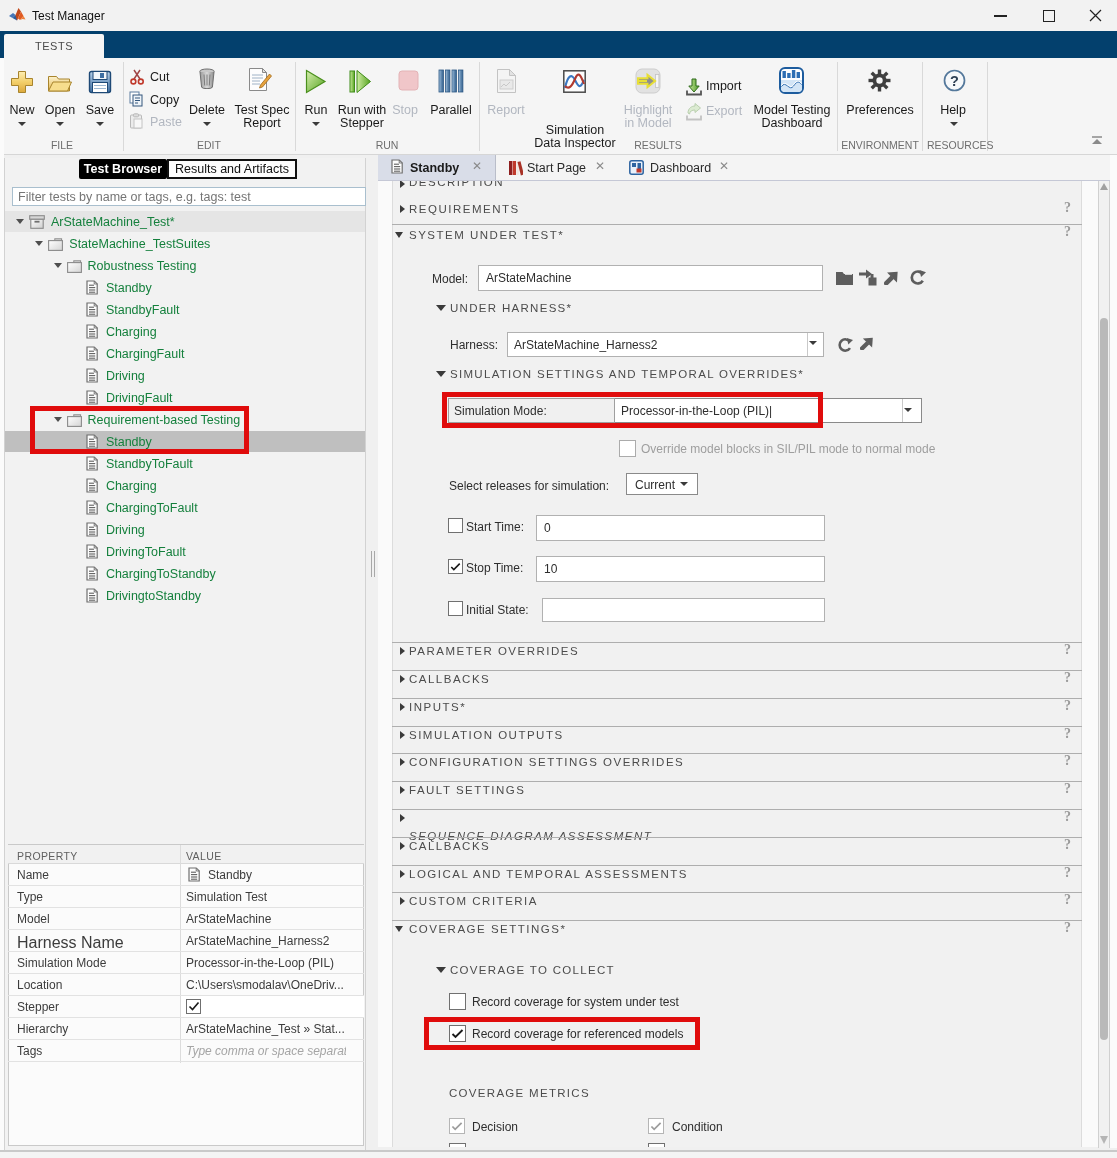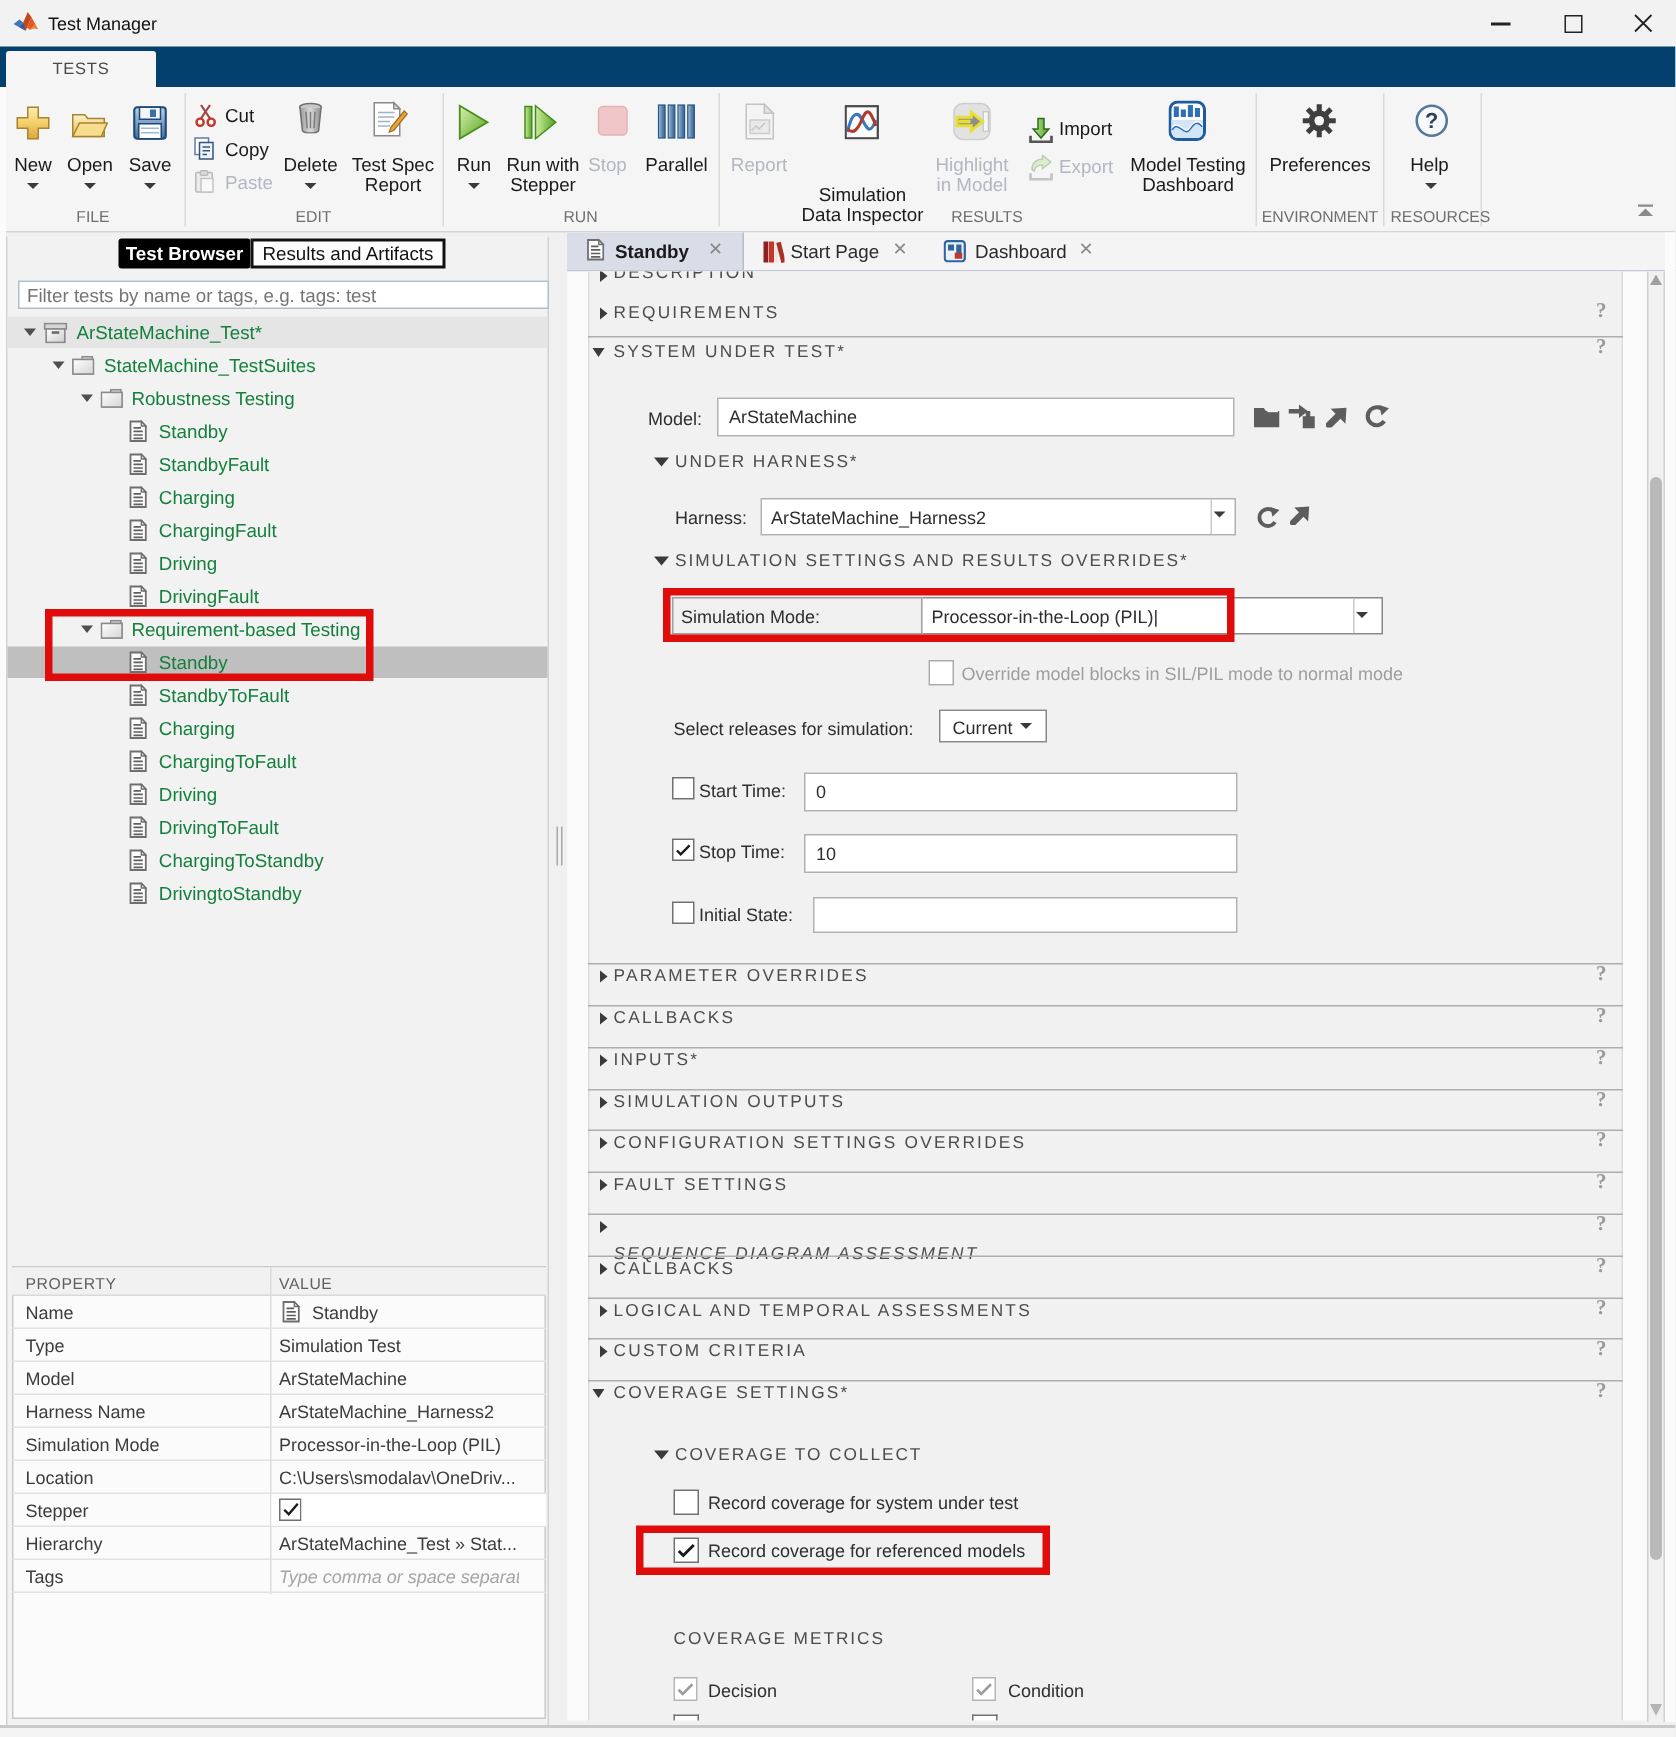--- a/index.html
+++ b/index.html
@@ -447,21 +447,21 @@
 <line x1="3" y1="12.2" x2="9.2" y2="12.2" stroke="#5f5f5f" stroke-width="1.1"></line>
     </svg></div>
 <div class="a " style="left:208px;top:868px;font-size:12px;color:#3c3c3c;">Standby</div>
 <div class="a " style="left:8px;top:907px;width:356px;height:1px;background:#e2e2e2;"></div>
 <div class="a " style="left:17px;top:890px;font-size:12px;color:#3c3c3c;white-space:nowrap;">Type</div>
 <div class="a " style="left:186px;top:890px;font-size:12px;color:#3c3c3c;white-space:nowrap;">Simulation Test</div>
 <div class="a " style="left:8px;top:929px;width:356px;height:1px;background:#e2e2e2;"></div>
 <div class="a " style="left:17px;top:912px;font-size:12px;color:#3c3c3c;white-space:nowrap;">Model</div>
 <div class="a " style="left:186px;top:912px;font-size:12px;color:#3c3c3c;white-space:nowrap;">ArStateMachine</div>
 <div class="a " style="left:8px;top:951px;width:356px;height:1px;background:#e2e2e2;"></div>
-<div class="a " style="left:17px;top:934px;font-size:12px;color:#3c3c3c;white-space:nowrap;">Harness Name</div>
+<div class="a " style="left:17px;top:934px;font-size:16px;color:#3c3c3c;white-space:nowrap;">Harness Name</div>
 <div class="a " style="left:186px;top:934px;font-size:12px;color:#3c3c3c;white-space:nowrap;">ArStateMachine_Harness2</div>
 <div class="a " style="left:8px;top:973px;width:356px;height:1px;background:#e2e2e2;"></div>
 <div class="a " style="left:17px;top:956px;font-size:12px;color:#3c3c3c;white-space:nowrap;">Simulation Mode</div>
 <div class="a " style="left:186px;top:956px;font-size:12px;color:#3c3c3c;white-space:nowrap;">Processor-in-the-Loop (PIL)</div>
 <div class="a " style="left:8px;top:995px;width:356px;height:1px;background:#e2e2e2;"></div>
 <div class="a " style="left:17px;top:978px;font-size:12px;color:#3c3c3c;white-space:nowrap;">Location</div>
 <div class="a " style="left:186px;top:978px;font-size:12px;color:#3c3c3c;white-space:nowrap;">C:\Users\smodalav\OneDriv...</div>
 <div class="a " style="left:8px;top:1017px;width:356px;height:1px;background:#e2e2e2;"></div>
 <div class="a " style="left:17px;top:1000px;font-size:12px;color:#3c3c3c;white-space:nowrap;">Stepper</div>
 <div class="a " style="left:181px;top:996px;width:183px;height:21px;background:#fff;"></div>
@@ -550,21 +550,21 @@
 <path d="M13.8 11.8 A 6.0 6.0 0 1 1 13.8 5.2" stroke="#5d5d5d" stroke-width="2.7" fill="none"></path>
 <path d="M10.5 1.0 L17.0 3.2 L12.0 8.0 z" fill="#5d5d5d"></path>
   </svg>
 <svg class="a" style="left:860px;top:336px" width="15" height="14" viewBox="0 0 16 15">
 <g transform="rotate(-45 8 7.5)">
       <rect x="-2.5" y="5.2" width="11" height="4.6" fill="#5d5d5d"></rect>
 <path d="M8 0.5 L16 7.5 L8 14.5 z" fill="#5d5d5d"></path>
     </g>
   </svg>
 <div class="a" style="left:436px;top:371px;width:0;height:0;border-left:5px solid transparent;border-right:5px solid transparent;border-top:6px solid #3a3a3a;"></div>
-<div class="a hdrsub" style="left:450px;top:368px;">SIMULATION SETTINGS AND RESULTS OVERRIDES*</div>
+<div class="a hdrsub" style="left:450px;top:368px;">SIMULATION SETTINGS AND TEMPORAL OVERRIDES*</div>
 <div class="a " style="left:448px;top:398px;width:474px;height:25px;background:#fff;border:1px solid #8a8a8a;"></div>
 <div class="a " style="left:448px;top:398px;width:167px;height:25px;background:#f0f0f0;border:1px solid #9f9f9f;"></div>
 <div class="a body12" style="left:454px;top:404px;">Simulation Mode:</div>
 <div class="a body12" style="left:621px;top:404px;">Processor-in-the-Loop (PIL)|</div>
 <div class="a " style="left:902px;top:399px;width:1px;height:23px;background:#c9c9c9;"></div>
 <div class="a" style="left:904px;top:408px;width:0;height:0;border-left:4px solid transparent;border-right:4px solid transparent;border-top:4px solid #3a3a3a;"></div>
 <div class="a " style="left:442px;top:392px;width:381px;height:36px;border:5px solid #e00c0c;z-index:30;"></div>
 <div class="a " style="left:619px;top:440px;width:17px;height:17px;background:#fff;border:1px solid #ababab;"></div>
 <div class="a " style="left:641px;top:442px;font-size:12px;color:#9e9e9e;white-space:nowrap;">Override model blocks in SIL/PIL mode to normal mode</div>
 <div class="a body12" style="left:449px;top:479px;">Select releases for simulation:</div>

